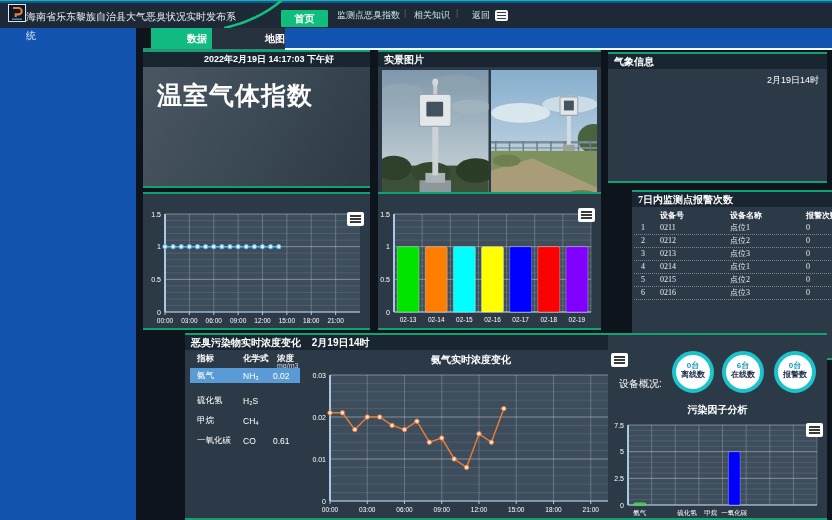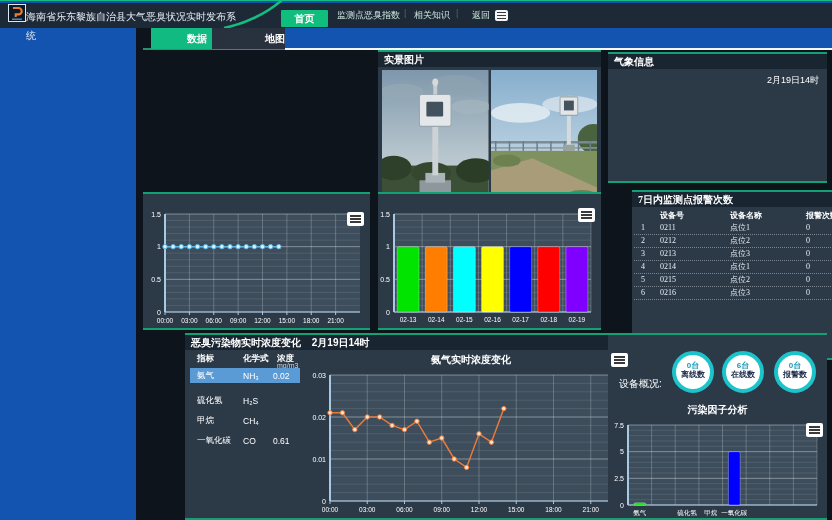--- a/index.html
+++ b/index.html
@@ -102,20 +102,26 @@
   </div>
 
   <div class="sidebar"></div>
   <div class="blueband"></div>
   <div class="tab tab-active" style="left:143px;width:92px;margin-left:8px;">数据</div>
   <div class="tab tab-idle" style="left:212px;width:73px;">地图</div>
   <div class="ul-teal"></div>
   <div class="ul-white"></div>
   <div class="bluestrip"></div>
 
+  <div class="panel" style="left:143px;top:50px;width:227px;height:138px;">
+    <div class="phead date-head">2022年2月19日  14:17:03 下午好</div>
+    <div class="greet-body">
+      <div class="headline">温室气体指数</div>
+    </div>
+  </div>
 
   <div class="panel" style="left:378px;top:50px;width:223px;height:161px;">
     <div class="phead">实景图片</div>
     <div class="photo-body">
       <div class="photo">
         <svg viewBox="0 0 108 111" preserveAspectRatio="none">
           <defs>
               <linearGradient id="sky1" x1="0" y1="0" x2="0" y2="1">
             <stop offset="0" stop-color="#7e97ab"></stop>
                 <stop offset="0.6" stop-color="#b5c4cc"></stop>

